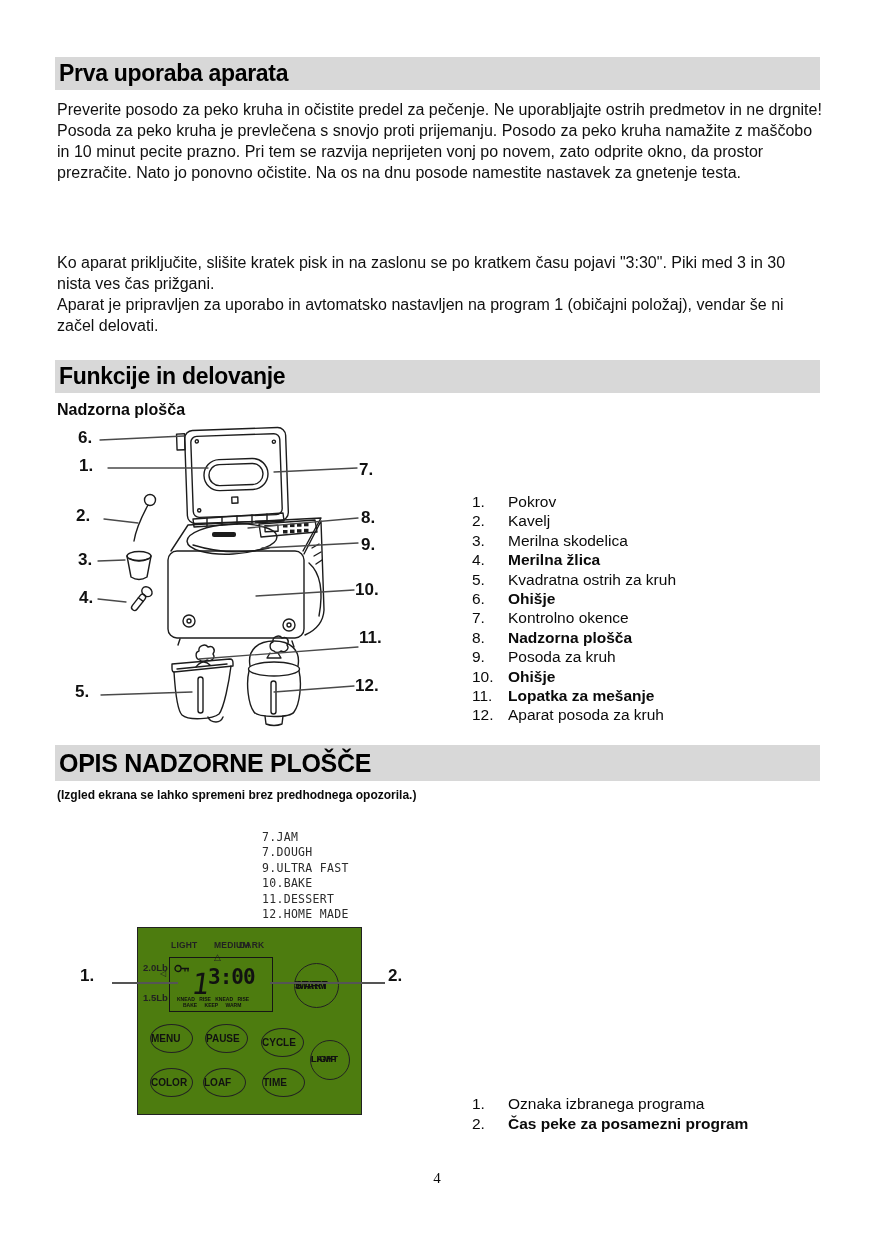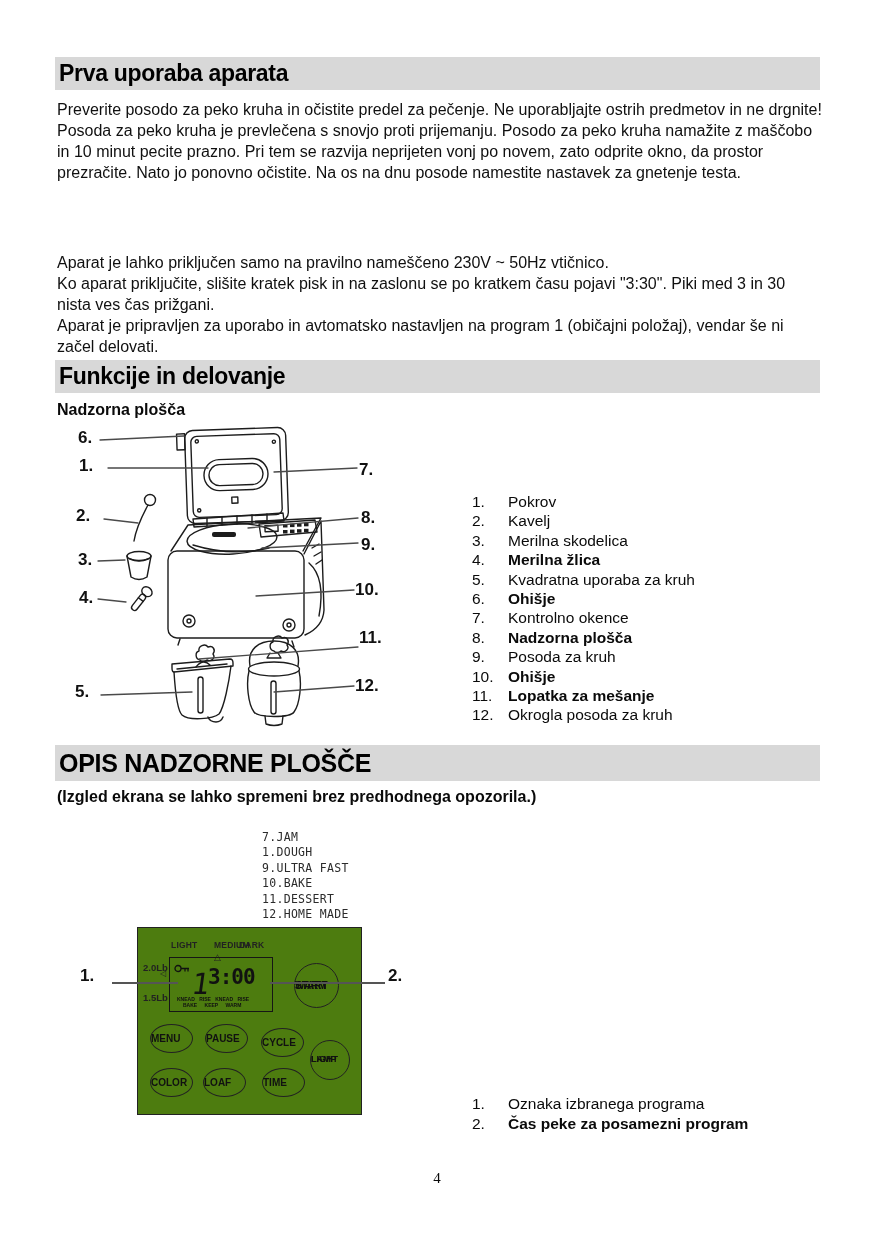--- a/index.html
+++ b/index.html
@@ -6,21 +6,21 @@
   .page{position:relative;width:874px;height:1240px;background:#ffffff;margin:0 auto;
         font-family:"Liberation Sans",sans-serif;color:#0a0a0a;overflow:hidden;}
   
   .bar{position:absolute;left:55px;width:765px;height:33px;background:#d8d8d8;
        font-weight:bold;font-size:23px;line-height:33px;padding-left:4px;box-sizing:border-box;
        letter-spacing:-0.3px;color:#000;}
   .bar.big{height:36px;font-size:25px;line-height:36px;}
   
   .para{position:absolute;left:57px;width:766px;font-size:16px;line-height:21px;color:#101010;}
   .subhead{position:absolute;left:57px;font-size:16px;font-weight:bold;}
-  .note{position:absolute;left:57px;font-size:16px;font-weight:bold;}
+  .note{position:absolute;left:57px;font-size:12px;font-weight:bold;}
   
   .parts{position:absolute;left:472px;top:492px;font-size:15.5px;line-height:19.4px;}
   .part-row{display:grid;grid-template-columns:36px auto;}
   .legend{position:absolute;left:472px;top:1094px;font-size:15.5px;line-height:20px;}
   .b{font-weight:bold;}
   
   .diagram-wrap{position:absolute;left:62px;top:420px;width:400px;height:315px;}
   .co{position:absolute;font-size:17px;font-weight:bold;color:#111;}
   .c6{left:16px;top:8px}.c1{left:17px;top:36px}.c2{left:14px;top:86px}.c3{left:16px;top:130px}
   .c4{left:17px;top:168px}.c5{left:13px;top:262px}
@@ -69,21 +69,20 @@
 </head>
 <body>
 
 <div class="page">
 
   <div class="bar" style="top:57px">Prva uporaba aparata</div>
   <div class="para" style="top:99px">Preverite posodo za peko kruha in očistite predel za pečenje. Ne uporabljajte ostrih predmetov in ne drgnite! Posoda za peko kruha je prevlečena s snovjo proti prijemanju. Posodo za peko kruha namažite z maščobo in 10 minut pecite prazno. Pri tem se razvija neprijeten vonj po novem, zato odprite okno, da prostor prezračite. Nato jo ponovno očistite. Na os na dnu posode namestite nastavek za gnetenje testa.</div>
 
   <div class="para" style="top:252px">
 
-  <div>Aparat je lahko priključen samo na pravilno nameščeno 230V ~ 50Hz vtičnico.</div>
       <div>Ko aparat priključite, slišite kratek pisk in na zaslonu se po kratkem času pojavi "3:30". Piki med 3 in 30 nista ves čas prižgani.</div>
       <div>Aparat je pripravljen za uporabo in avtomatsko nastavljen na program 1 (običajni položaj), vendar še ni začel delovati.</div>
     </div>
 
   <div class="bar" style="top:360px">Funkcije in delovanje</div>
   <div class="subhead" style="top:401px">Nadzorna plošča</div>
 
   <div class="diagram-wrap">
     <svg viewBox="0 0 400 315" width="400" height="315">
       <g stroke="#1c1c1c" stroke-width="1.4" fill="none" stroke-linecap="round" stroke-linejoin="round">
@@ -205,21 +204,21 @@
         <span>Merilna skodelica</span>
       </div>
 
       <div class="part-row">
         <span>4.</span>
         <span class="b">Merilna žlica</span>
       </div>
 
       <div class="part-row">
         <span>5.</span>
-        <span>Kvadratna uporaba za kruh</span>
+        <span>Kvadratna ostrih za kruh</span>
       </div>
 
       <div class="part-row">
         <span>6.</span>
         <span class="b">Ohišje</span>
       </div>
 
       <div class="part-row">
         <span>7.</span>
         <span>Kontrolno okence</span>
@@ -240,31 +239,31 @@
         <span class="b">Ohišje</span>
       </div>
 
       <div class="part-row">
         <span>11.</span>
         <span class="b">Lopatka za mešanje</span>
       </div>
 
       <div class="part-row">
         <span>12.</span>
-        <span>Okrogla posoda za kruh</span>
+        <span>Aparat posoda za kruh</span>
       </div>
     </div>
 
   <div class="bar big" style="top:745px">OPIS NADZORNE PLOŠČE</div>
   <div class="note" style="top:788px">(Izgled ekrana se lahko spremeni brez predhodnega opozorila.)</div>
 
   <div class="prog-col prog-col2">
 
   <div>7.JAM</div>
-      <div>1.DOUGH</div>
+      <div>7.DOUGH</div>
       <div>9.ULTRA FAST</div>
       <div>10.BAKE</div>
       <div>11.DESSERT</div>
       <div>12.HOME MADE</div>
     </div>
 
   <div class="panel-box">
     <span class="brn b1">LIGHT</span>
     <span class="brn b2">MEDIUM</span>
     <span class="brn b3">DARK</span>

